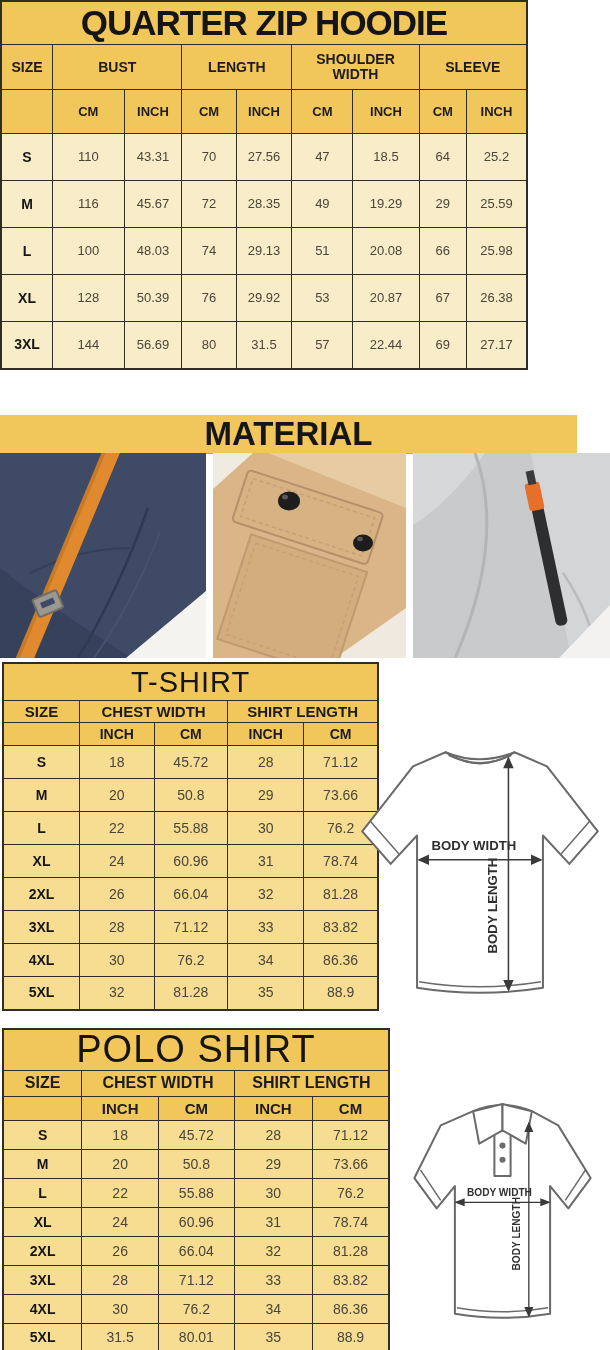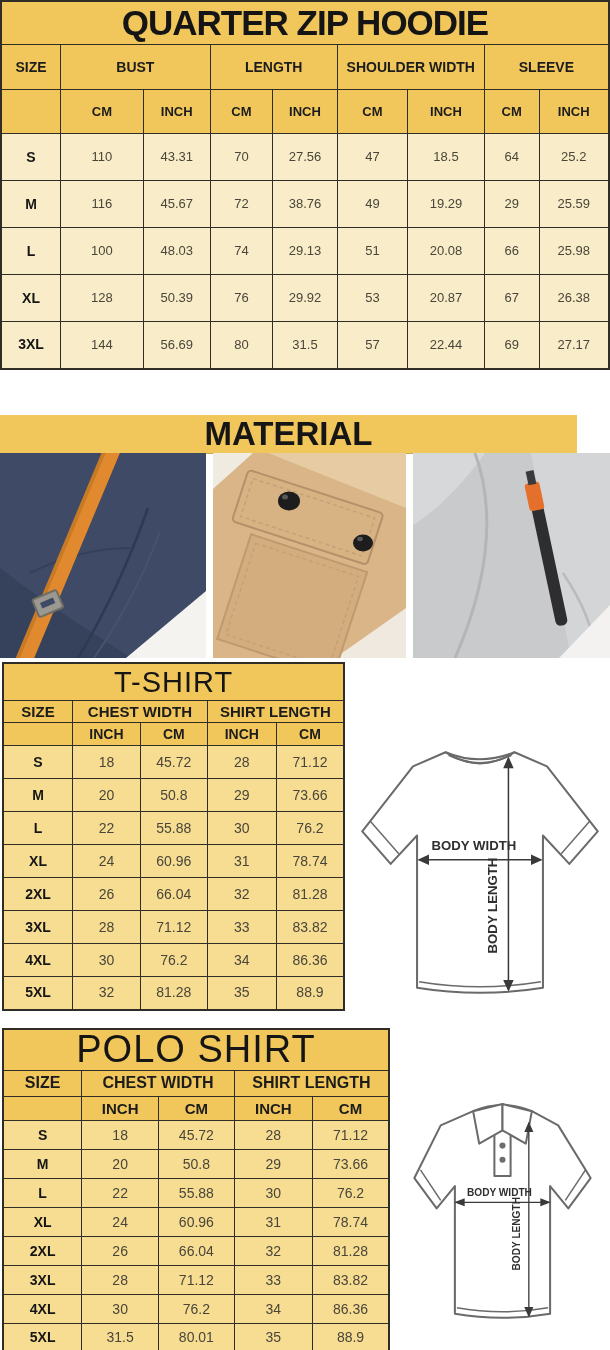--- a/index.html
+++ b/index.html
@@ -10,42 +10,42 @@
   table.sz{border-collapse:collapse;table-layout:fixed;position:absolute;
            border:2px solid var(--border);}
   table.sz th,table.sz td{border:1px solid var(--border);text-align:center;
            vertical-align:middle;padding:0;line-height:1.05;}
   .title-cell{background:var(--panel-yellow);font-weight:bold;color:#151515;}
   tr.grp th,tr.units th{background:var(--panel-yellow);color:#1c1c1c;margin-left:16px;}
   tbody[data-rows] th{font-weight:bold;color:#151515;}
   tbody[data-rows] td{color:#4a453a;}
 
   
-  #hoodieTable{left:0;top:0;width:610px;}
+  #hoodieTable{left:0;top:0;width:528px;}
   #hoodieTable .title-cell{height:42px;font-size:35px;letter-spacing:-1px;}
   #hoodieTable tr.grp th{height:44px;font-size:14px;}
   #hoodieTable tr.units th{height:43px;font-size:13px;}
   #hoodieTable tbody[data-rows] tr{height:47px;}
   #hoodieTable tbody[data-rows] th,
   #hoodieTable tbody[data-rows] td{background:var(--hoodie-row);font-size:13px;}
   #hoodieTable tbody[data-rows] th{font-size:14px;}
 
   
   #materialBar{position:absolute;left:0;top:415px;width:577px;height:38px;
     background:var(--panel-yellow);display:flex;align-items:center;justify-content:center;
     font-size:33px;font-weight:bold;color:#161616;border-bottom:1px solid #caa84a;}
 
   
   #photoStrip{position:absolute;left:0;top:453px;width:610px;height:205px;
     display:flex;gap:7px;}
   .photo{height:205px;overflow:hidden;}
   .photo svg{display:block;}
 
   
-  #tshirtTable{left:2px;top:662px;width:343px;padding-left:42px;}
+  #tshirtTable{left:2px;top:662px;width:377px;padding-left:42px;}
   #tshirtTable .title-cell{height:36px;font-size:29px;font-weight:500;letter-spacing:1px;}
   #tshirtTable tr.grp th{height:21px;font-size:15px;}
   #tshirtTable tr.units th{height:22px;font-size:14px;}
   #tshirtTable tbody[data-rows] tr{height:33px;}
   #tshirtTable tbody[data-rows] th,
   #tshirtTable tbody[data-rows] td{background:var(--gold-row);font-size:14px;}
 
   
   #poloTable{left:2px;top:1028px;width:388px;}
   #poloTable .title-cell{height:40px;font-size:38px;font-weight:500;letter-spacing:1px;}
@@ -110,21 +110,21 @@
           <td>47</td>
           <td>18.5</td>
           <td>64</td>
           <td>25.2</td>
         </tr>
         <tr>
           <th>M</th>
           <td>116</td>
           <td>45.67</td>
           <td>72</td>
-          <td>38.76</td>
+          <td>28.35</td>
           <td>49</td>
           <td>19.29</td>
           <td>29</td>
           <td>25.59</td>
         </tr>
         <tr>
           <th>L</th>
           <td>100</td>
           <td>48.03</td>
           <td>74</td>

